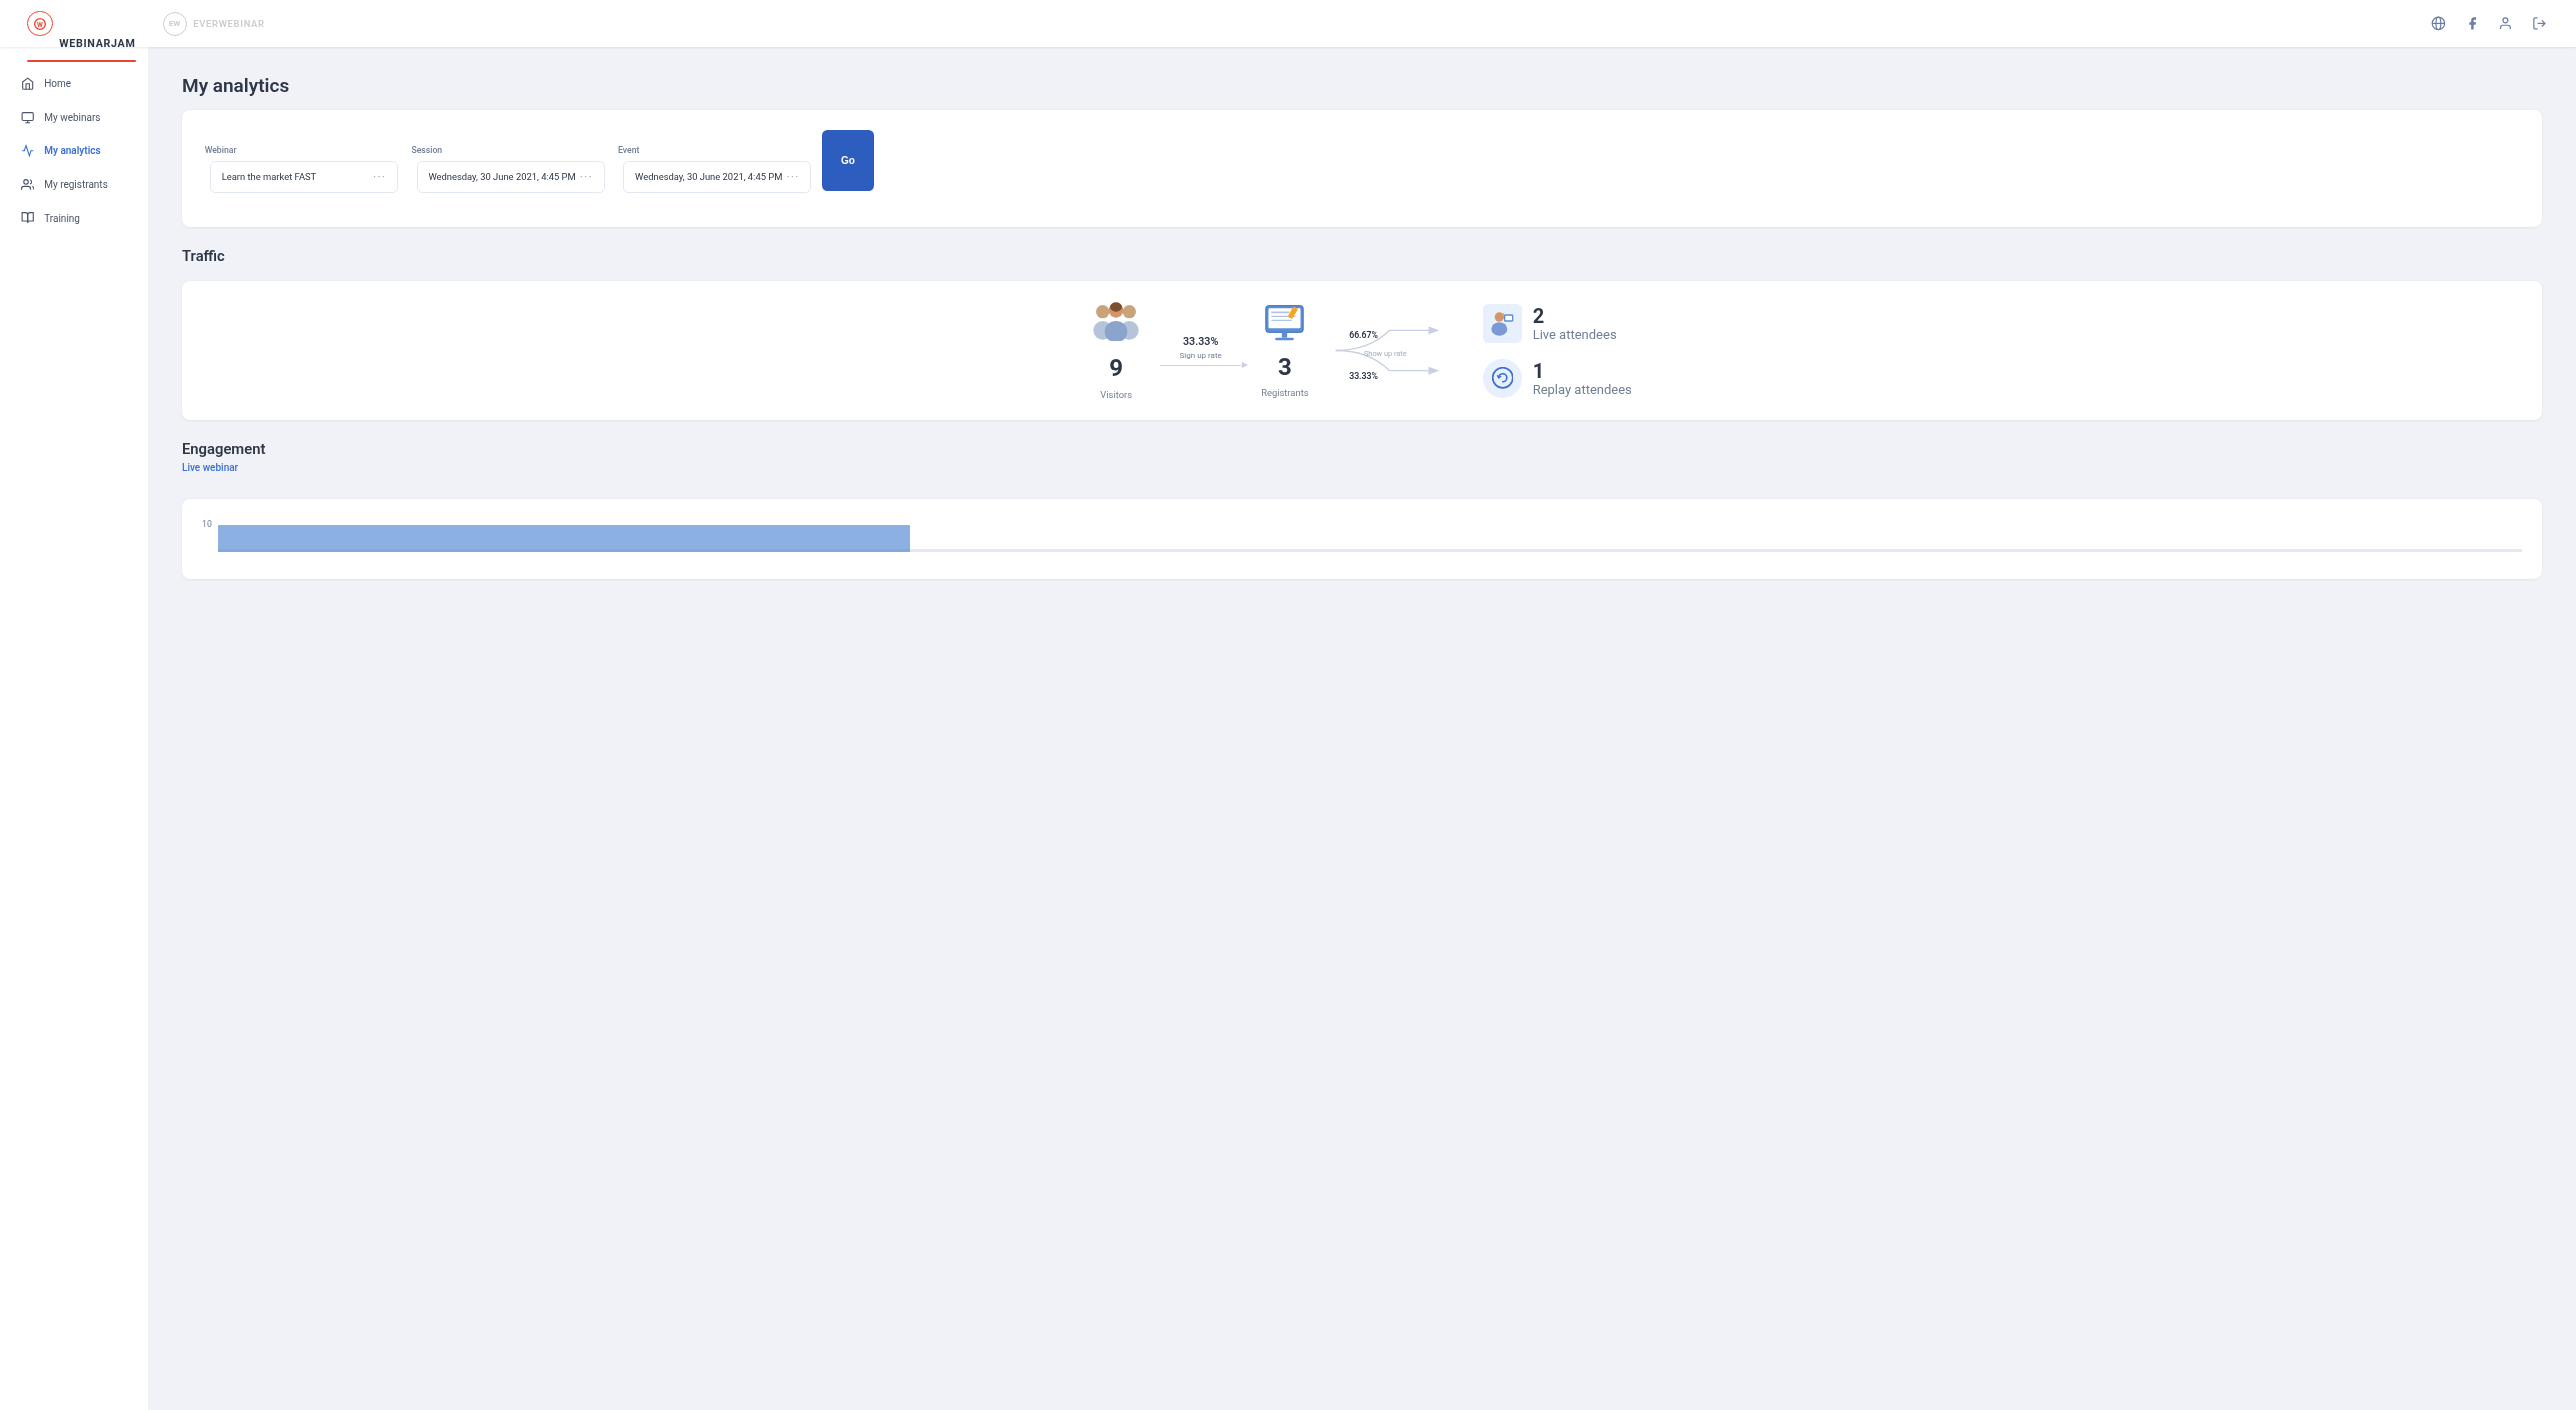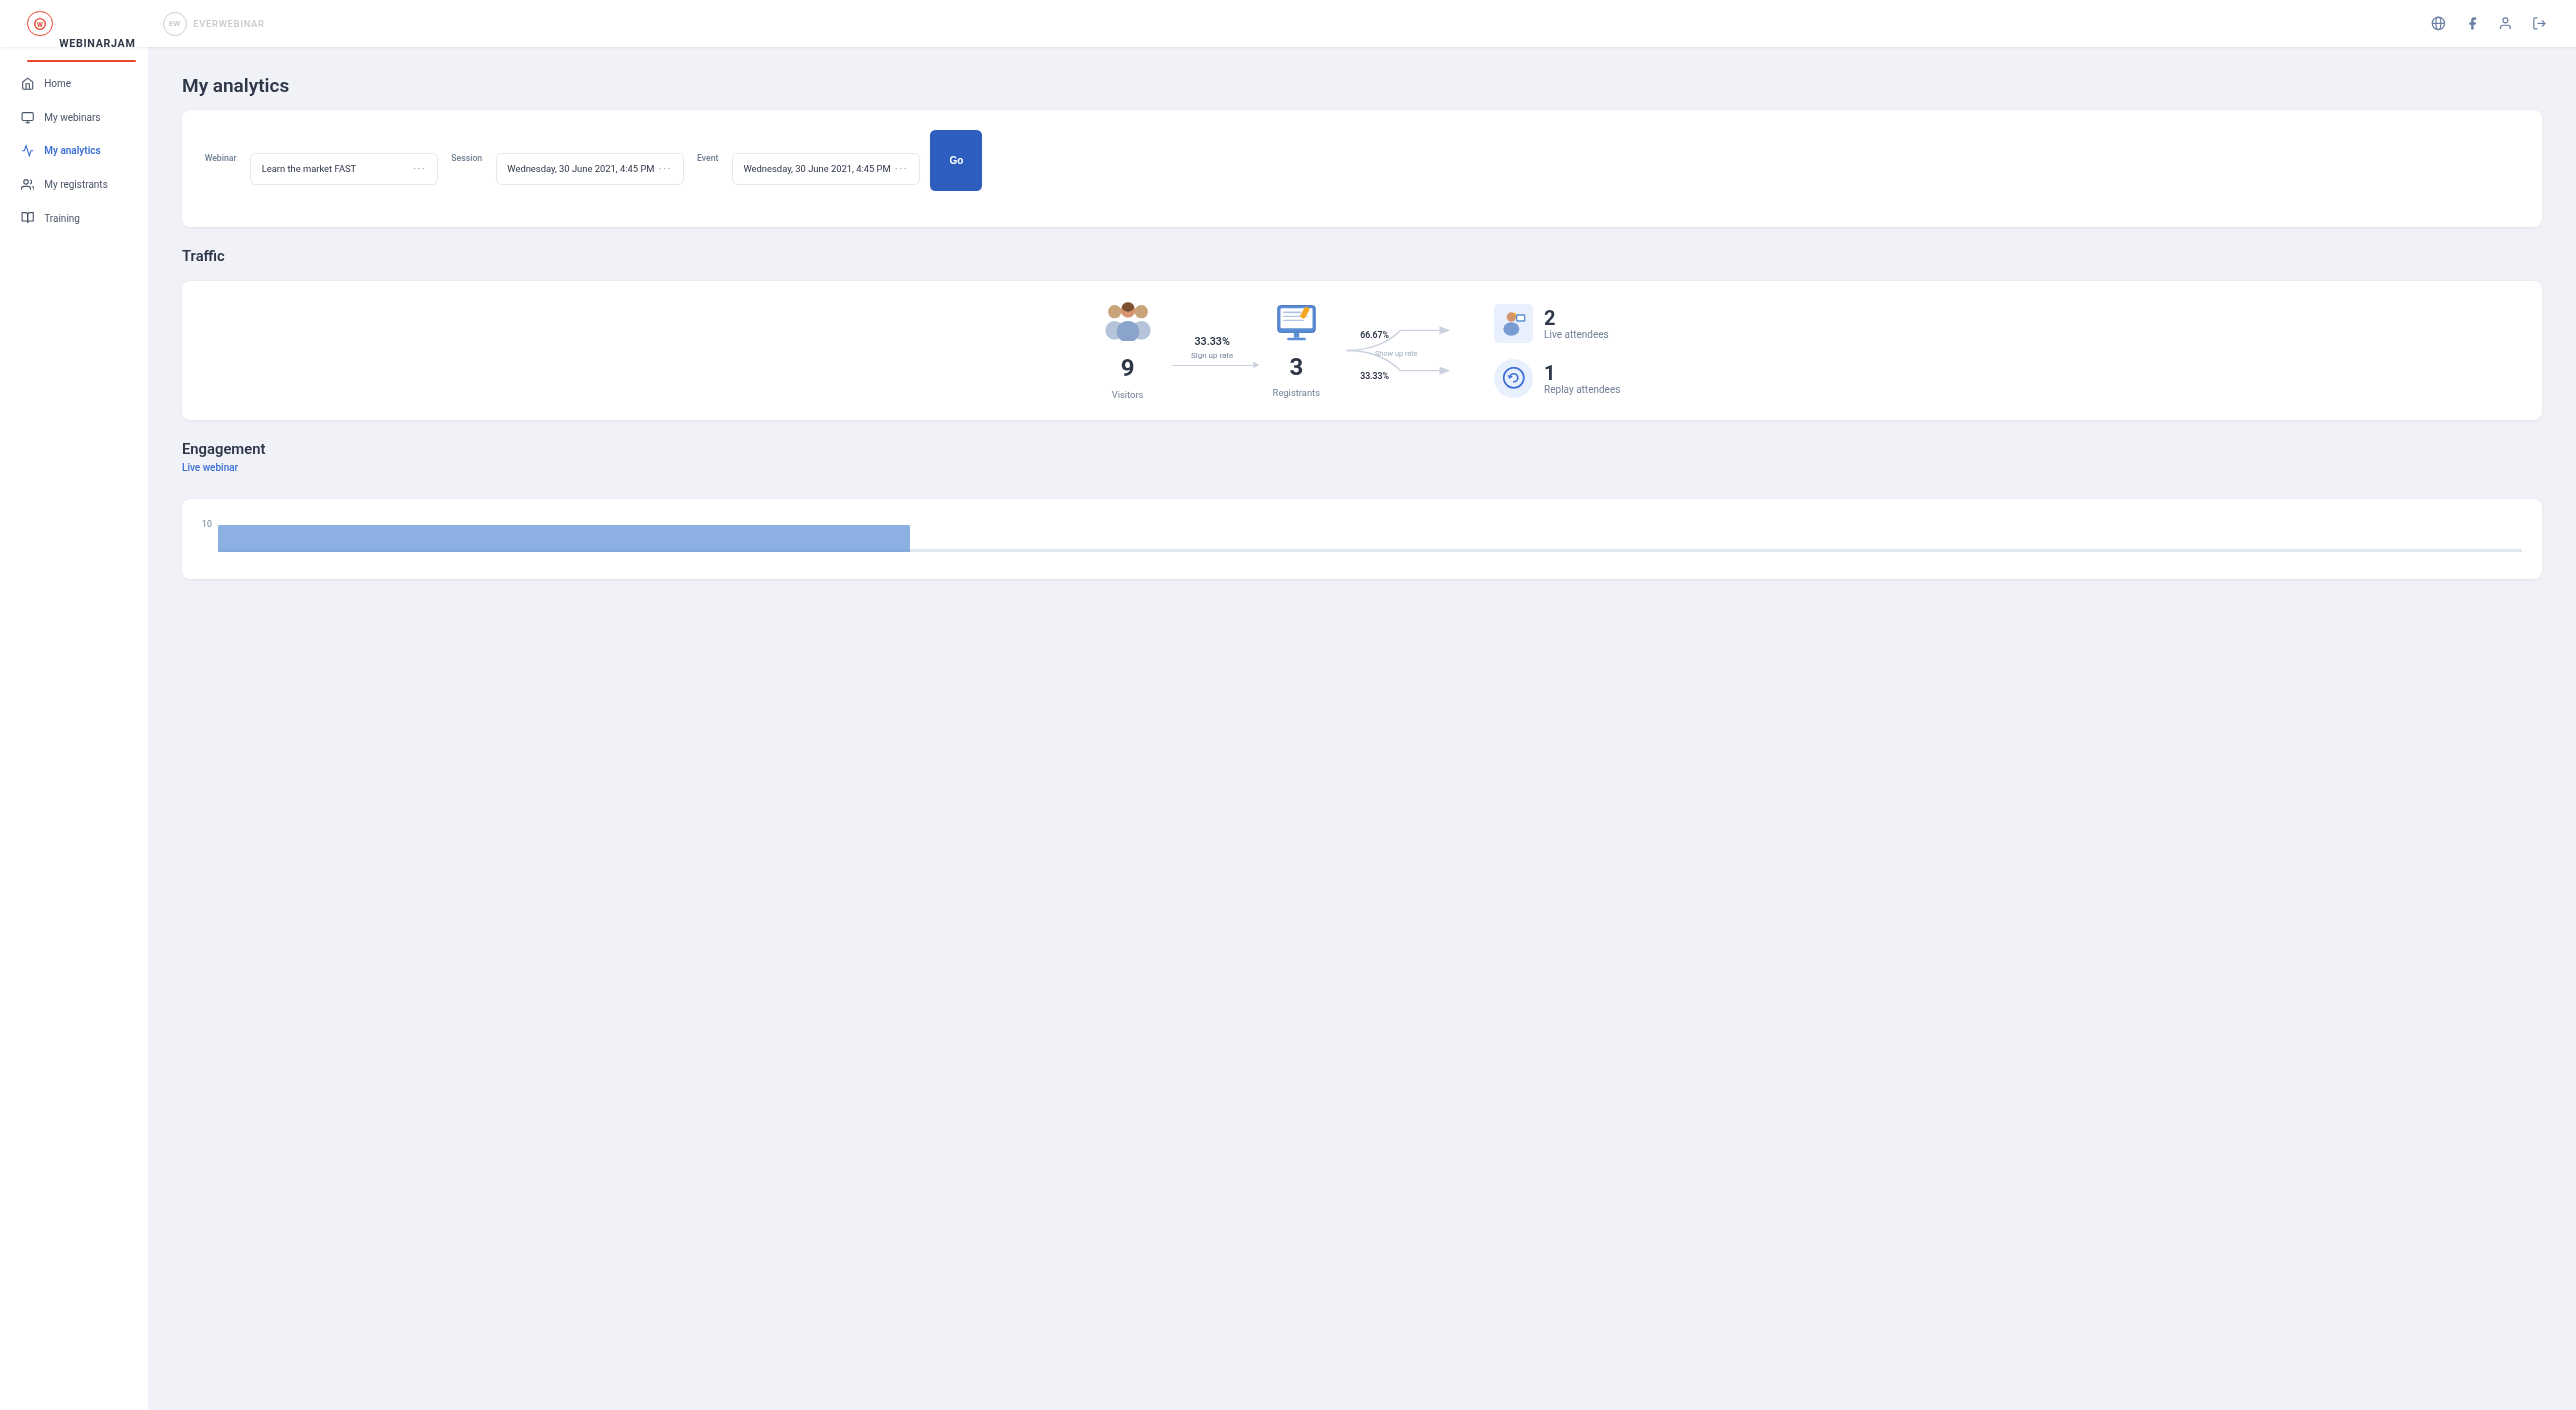--- a/index.html
+++ b/index.html
@@ -166,20 +166,21 @@
     }
 
     
     .filter-row {
       display: flex;
       align-items: center;
       gap: 10.7px;
     }
     .filter-col {
       display: flex;
+      flex-direction: column;
       gap: 5.4px;
       justify-content: center;
     }
     .filter-label {
       font-size: 8.7px;
       color: #718096;
       font-weight: 500;
       padding-left: 2.7px;
     }
     .filter-select {
@@ -285,21 +286,21 @@
       align-items: center;
       gap: 10.7px;
     }
     .attendee-info .num {
       font-size: 20px;
       font-weight: 700;
       color: #2d3748;
       line-height: 1.1;
     }
     .attendee-info .lbl {
-      font-size: 10px;
+      font-size: 13px;
       color: #718096;
     }
 
     
     .engagement-title {
       font-size: 14.8px;
       font-weight: 600;
       color: #2d3748;
       margin-bottom: 4px;
     }

